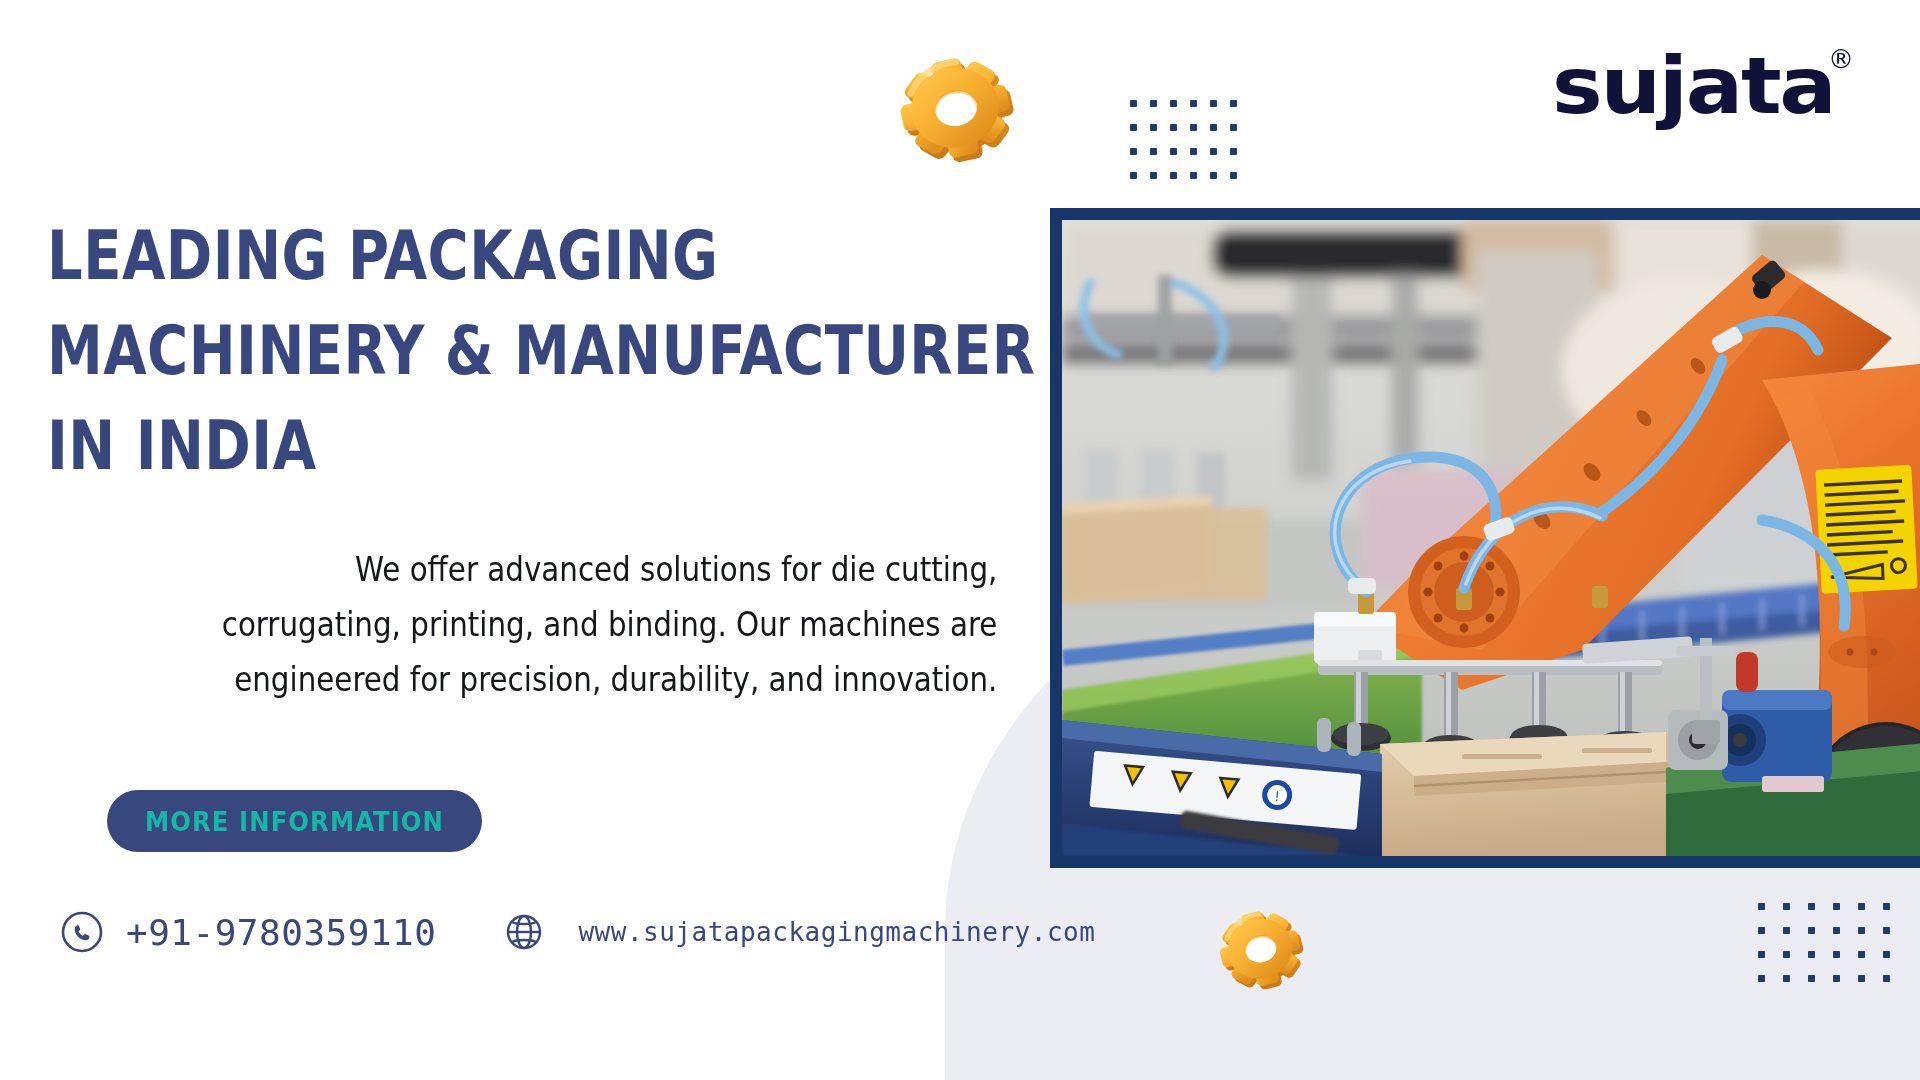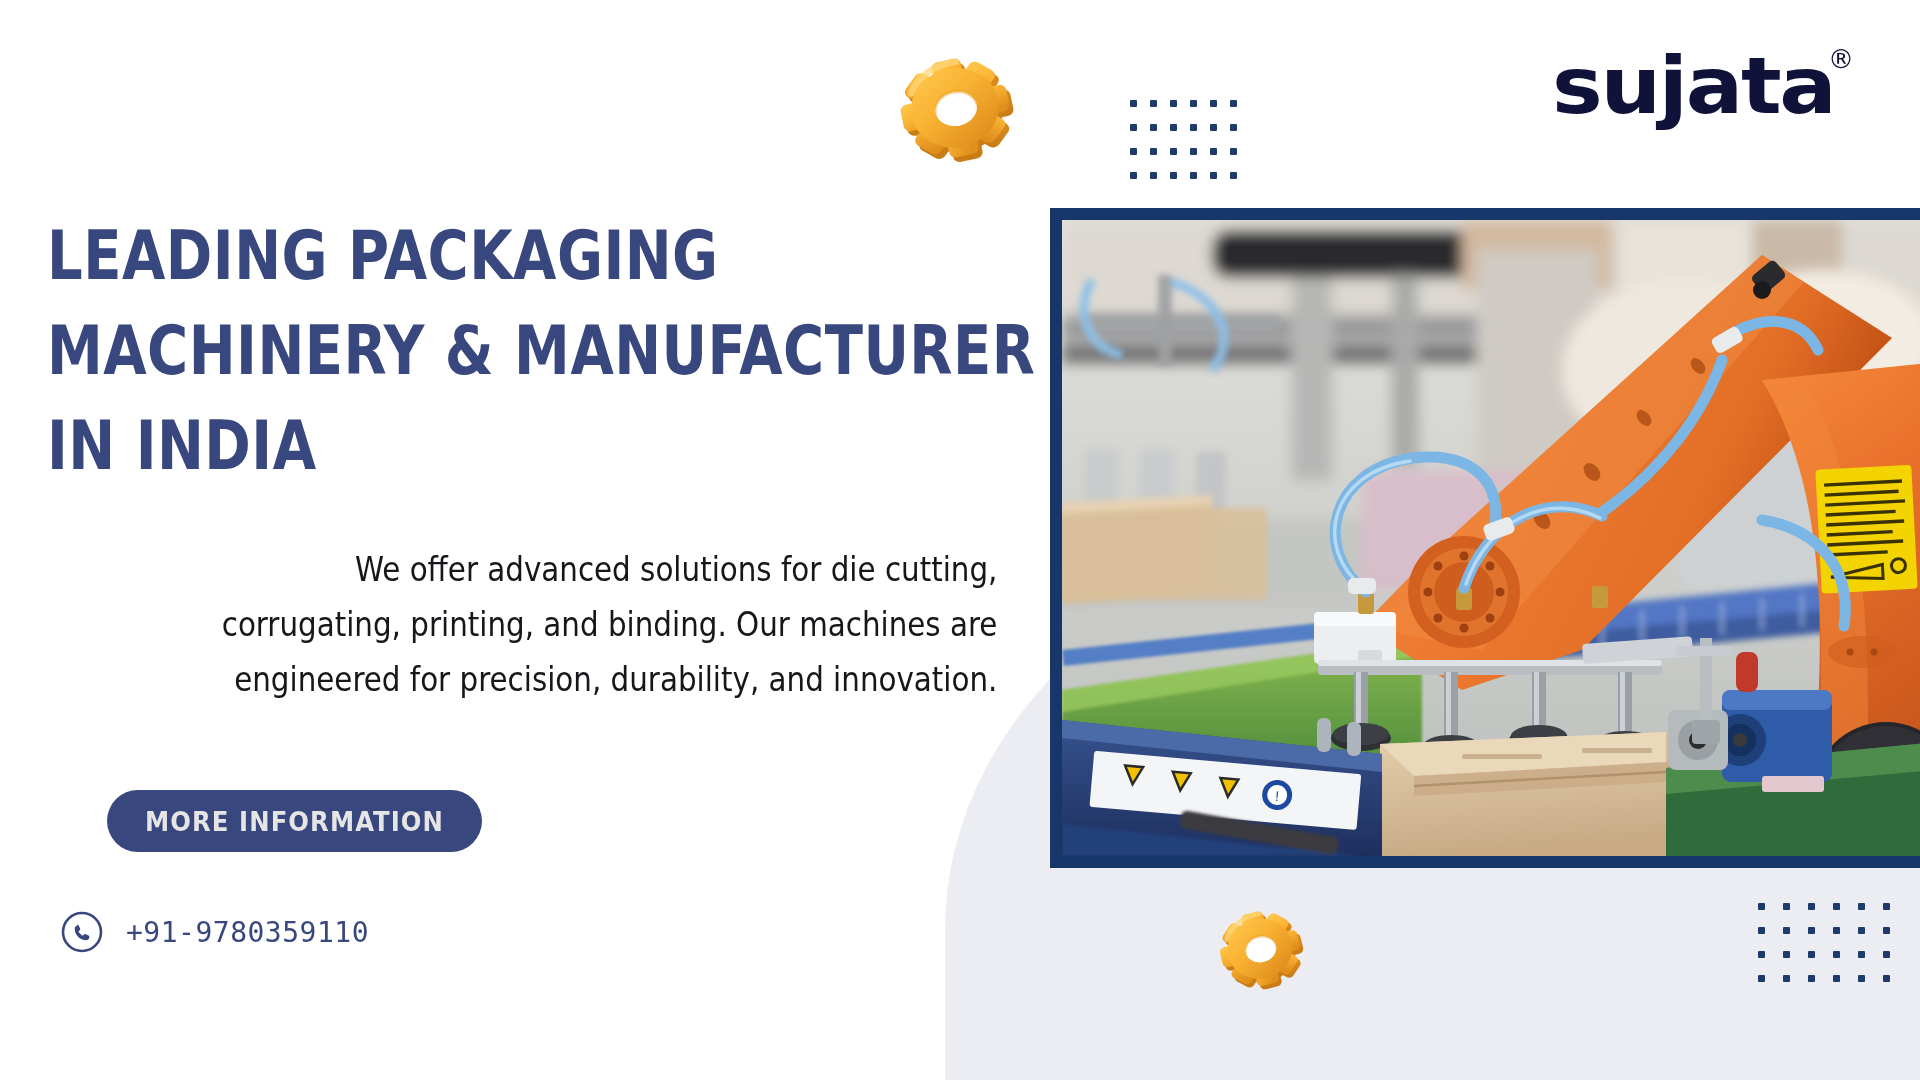--- a/index.html
+++ b/index.html
@@ -77,42 +77,42 @@
     border-radius:31px;
     border:none;
     cursor:pointer;
     z-index:5;
   }
   #cta-button .cta-label {
     font-family:"DejaVu Sans Condensed","Liberation Sans Narrow","Liberation Sans", sans-serif;
     font-weight:bold;
     font-size:27px;
     letter-spacing:1.1px;
-    color:#e5e5e5;
+    color:#14b8a6;
     text-transform:uppercase;
     white-space:nowrap;
   }
 
   
   #footer-contacts {
     position:absolute;
     left:60px; top:910px;
     display:flex; align-items:center;
     z-index:6;
   }
   .contact-item { display:flex; align-items:center; }
   .contact-item .ci-icon {
     width:44px; height:44px;
     display:flex; align-items:center; justify-content:center;
     flex:0 0 auto;
   }
   .contact-item .ci-text {
     margin-left:22px;
     font-family:"DejaVu Sans Mono","Liberation Mono", monospace;
-    font-size:28px;
+    font-size:36px;
     letter-spacing:0.5px;
     color:#39477f;
     white-space:nowrap;
   }
   #contact-website { margin-left:66px; }
   #contact-website .ci-text { margin-left:32px; font-size:26px; }
 
   
   #brand-logo {
     position:absolute;
@@ -280,20 +280,34 @@
   <div class="contact-item" id="contact-phone">
     <span class="ci-icon">
       <svg viewBox="0 0 44 44" xmlns="http://www.w3.org/2000/svg">
         <circle cx="22" cy="22" r="19" fill="none" stroke="#39477f" stroke-width="2.6"></circle>
         <path d="M16.5 14.8c1.1-0.3 2 0.2 2.4 1.1l1.1 2.4c0.35 0.8 0.15 1.6-0.5 2.1l-1 0.8c0.8 1.9 2.4 3.6 4.4 4.5l0.8-1c0.5-0.65 1.35-0.85 2.1-0.5l2.4 1.1c0.9 0.4 1.4 1.3 1.1 2.4-0.35 1.4-1.6 2.5-3.2 2.5-6.1 0-11.4-5.2-11.4-11.4 0-1.6 1.1-2.85 2.5-3.2 0.1-0.02 0.2-0.04 0.3-0.05z" fill="#39477f"></path>
       </svg>
     </span>
     <span class="ci-text">+91-9780359110</span>
   </div>
 
+  <div class="contact-item" id="contact-website">
+    <span class="ci-icon">
+      <svg viewBox="0 0 44 44" xmlns="http://www.w3.org/2000/svg">
+        <g fill="none" stroke="#39477f" stroke-width="2.4">
+          <circle cx="22" cy="22" r="16"></circle>
+          <ellipse cx="22" cy="22" rx="7" ry="16"></ellipse>
+          <line x1="6" y1="22" x2="38" y2="22"></line>
+          <path d="M10.5 12.2 C14.5 14.6 29.5 14.6 33.5 12.2"></path>
+          <path d="M10.5 31.8 C14.5 29.4 29.5 29.4 33.5 31.8"></path>
+        </g>
+      </svg>
+    </span>
+    <span class="ci-text">www.sujatapackagingmachinery.com</span>
+  </div>
 
 </div>
 
 <div id="gear-bottom">
   <svg viewBox="0 0 130 130" xmlns="http://www.w3.org/2000/svg">
     <defs>
       <linearGradient id="gearGradB" x1="0" y1="0" x2="0.7" y2="1">
         <stop offset="0%" stop-color="#ffc94d"></stop>
         <stop offset="48%" stop-color="#f9b233"></stop>
         <stop offset="100%" stop-color="#e08f1c"></stop>

